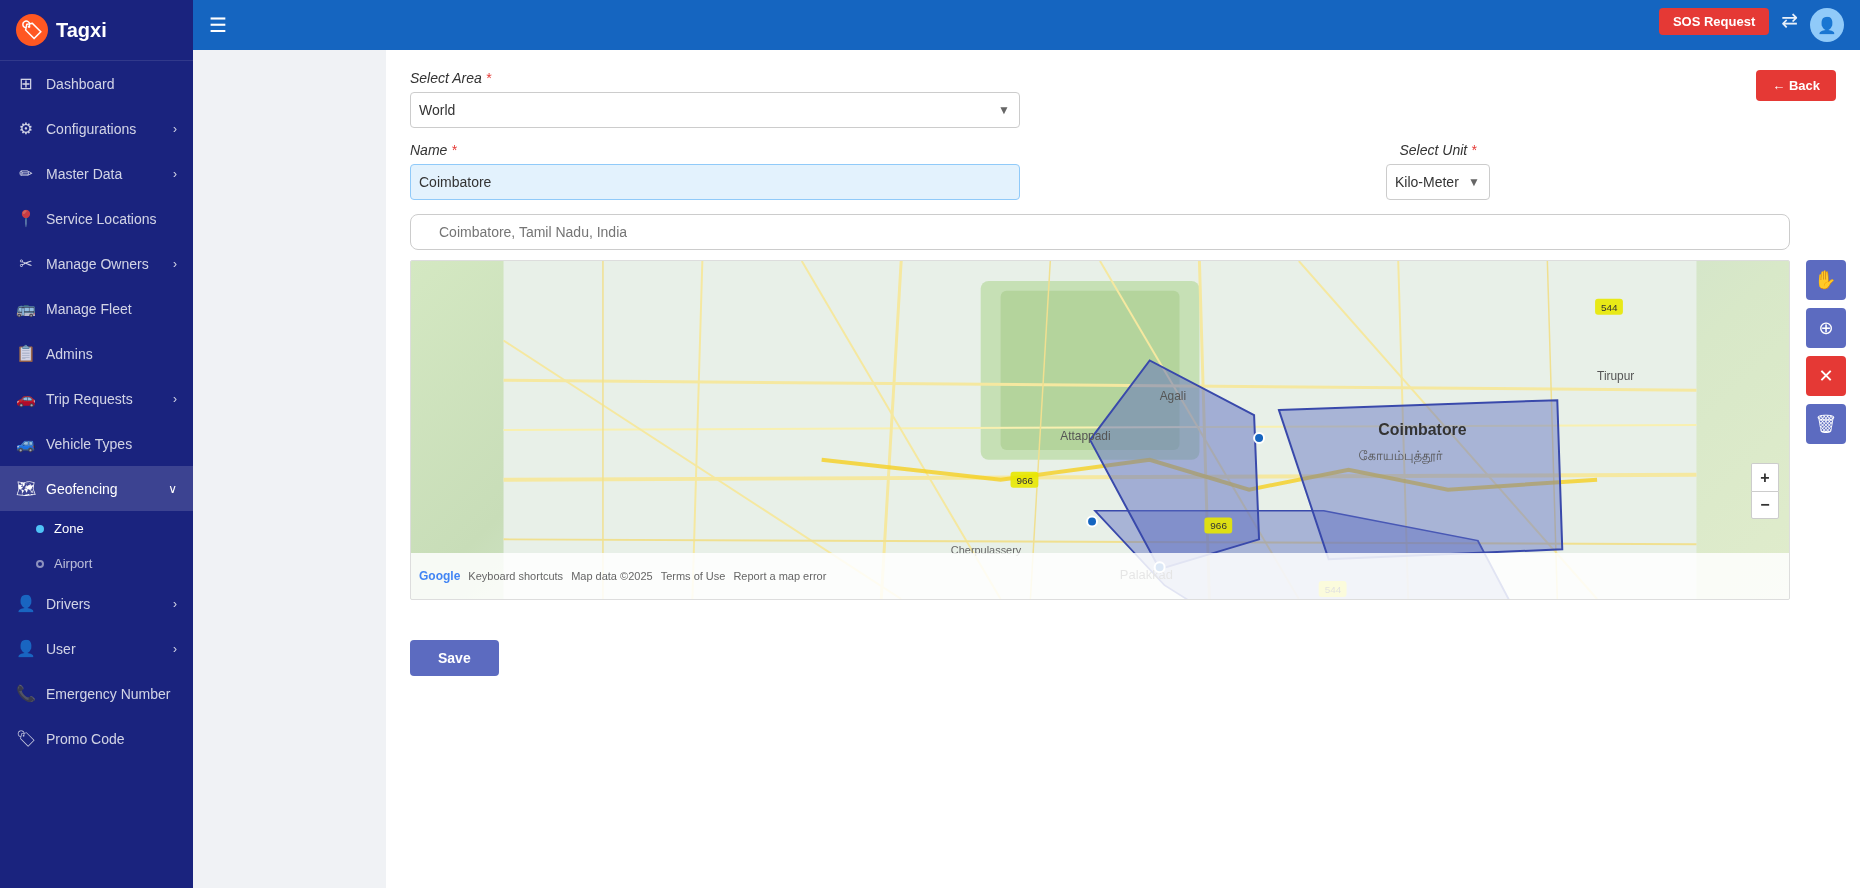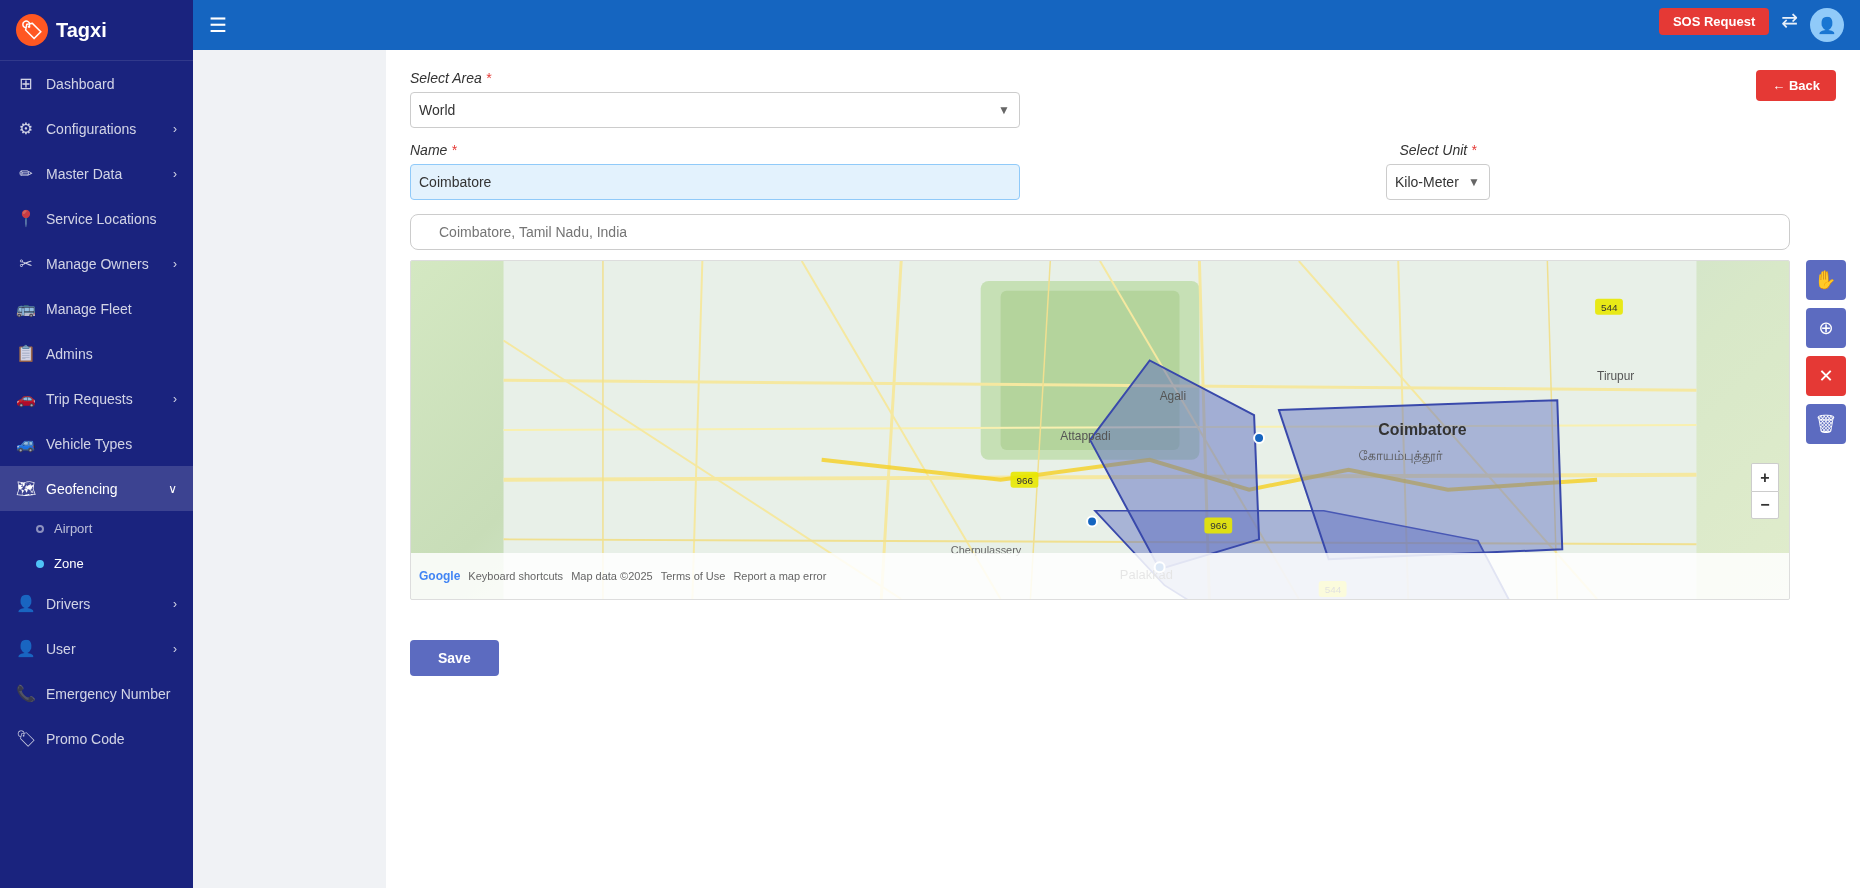--- a/index.html
+++ b/index.html
@@ -243,28 +243,28 @@
     <span class="nav-icon">🚙</span>
     <span>Vehicle Types</span>
   </div>
 
   <div class="nav-item active">
     <span class="nav-icon">🗺</span>
     <span>Geofencing</span>
     <span class="nav-arrow">∨</span>
   </div>
 
+  <div class="nav-sub-item active">
+    <span class="dot"></span>
+    <span>Zone</span>
+  </div>
+
   <div class="nav-sub-item">
     <span class="dot"></span>
     <span>Airport</span>
-  </div>
-
-  <div class="nav-sub-item active">
-    <span class="dot"></span>
-    <span>Zone</span>
   </div>
 
   <div class="nav-item">
     <span class="nav-icon">👤</span>
     <span>Drivers</span>
     <span class="nav-arrow">›</span>
   </div>
 
   <div class="nav-item">
     <span class="nav-icon">👤</span>

